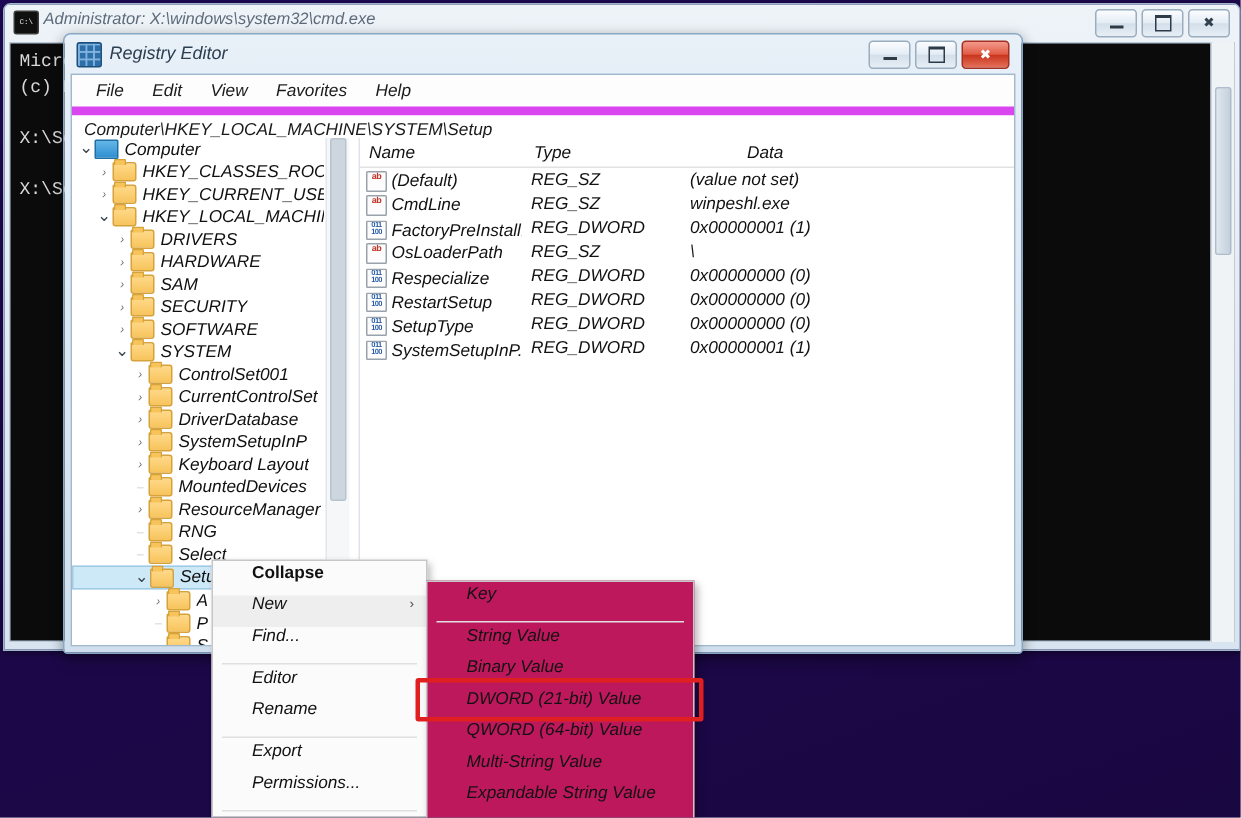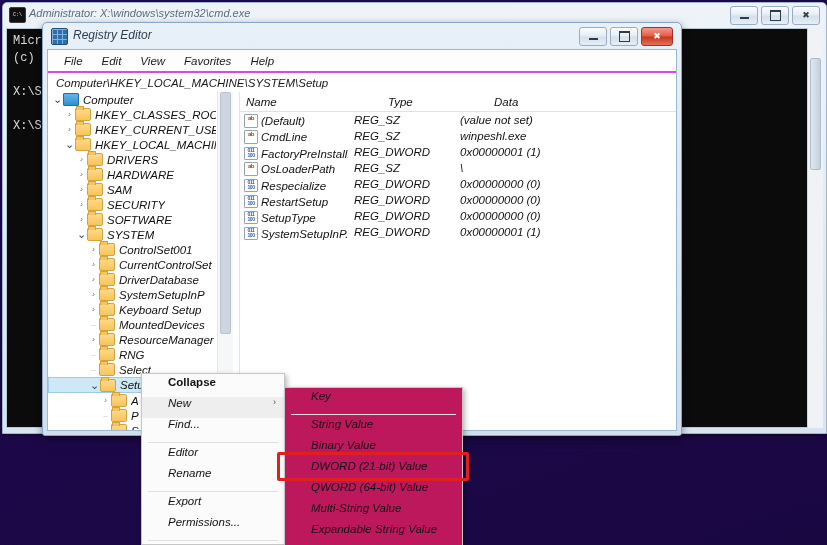--- a/index.html
+++ b/index.html
@@ -79,21 +79,21 @@
   }
   #reg-title{
     position:absolute;left:30px;top:5px;font-size:12px;font-style:italic;color:#2c3e50;
   }
   #reg-btns{right:8px;top:4px;}
   #reg-client{
     position:absolute;left:4px;right:4px;top:26px;bottom:4px;
     background:#ffffff;border:1px solid #9fb8ce;overflow:hidden;
   }
   #reg-menubar{
-    height:21px;background:#fdfdfd;border-bottom:2px solid #d946ef;
+    height:21px;background:#fdfdfd;border-bottom:6px solid #d946ef;
     display:flex;align-items:center;padding-left:8px;gap:3px;
   }
   .menu-item{
     font-size:11.5px;font-style:italic;color:#1b1b1b;padding:2px 8px;border-radius:2px;
   }
   #reg-address{
     height:20px;border-bottom:1px solid #dcdcdc;background:#fff;
     display:flex;align-items:center;padding-left:8px;
   }
   #reg-address-text{font-size:11.5px;font-style:italic;color:#1a1a1a;}
@@ -133,22 +133,22 @@
     width:14px;height:11px;flex:0 0 14px;margin-right:4px;border-radius:1px;
     background:linear-gradient(180deg,#63b6e8 0%,#2f8fd0 100%);border:1px solid #1f6fa5;
   }
   .tlabel{overflow:hidden;text-overflow:clip;}
 
   
   #list-pane{flex:1;background:#fff;position:relative;overflow:hidden;}
   #list-head{display:flex;height:19px;border-bottom:1px solid #e2e2e2;align-items:center;}
   .hcell{font-size:11.5px;font-style:italic;color:#121212;padding-left:6px;}
   .hname{width:104px;flex:0 0 104px;}
-  .htype{width:100px;flex:0 0 100px;margin-left:32px;}
-  .hdata{flex:1;}
+  .htype{width:100px;flex:0 0 100px;}
+  .hdata{flex:1;margin-left:36px;}
   .lrow{display:flex;height:16px;align-items:flex-end;}
   .lname{width:104px;flex:0 0 104px;display:flex;align-items:center;gap:3px;padding-left:4px;overflow:hidden;}
   .ltype{width:100px;flex:0 0 100px;padding-left:6px;}
   .ldata{flex:1;padding-left:6px;}
   .ltxt{font-size:11.5px;font-style:italic;color:#121212;white-space:nowrap;overflow:hidden;}
   .vicon{
     width:12px;height:11px;flex:0 0 12px;border:1px solid #9aa3ab;background:#fdfdfd;border-radius:1px;
     font-size:6px;line-height:5px;font-weight:bold;text-align:center;font-style:normal;
     overflow:hidden;letter-spacing:-0.4px;
   }
@@ -306,21 +306,21 @@
             <span class="tlabel">DriverDatabase</span>
           </div>
           <div class="tnode" style="padding-left: 40px;">
             <span class="chev ">›</span>
             <span class="folder"></span>
             <span class="tlabel">SystemSetupInP</span>
           </div>
           <div class="tnode" style="padding-left: 40px;">
             <span class="chev ">›</span>
             <span class="folder"></span>
-            <span class="tlabel">Keyboard Setup</span>
+            <span class="tlabel">Keyboard Layout</span>
           </div>
           <div class="tnode" style="padding-left: 40px;">
             <span class="chev none" style="color: rgb(195, 204, 212);">–</span>
             <span class="folder"></span>
             <span class="tlabel">MountedDevices</span>
           </div>
           <div class="tnode" style="padding-left: 40px;">
             <span class="chev ">›</span>
             <span class="folder"></span>
             <span class="tlabel">ResourceManager</span>

